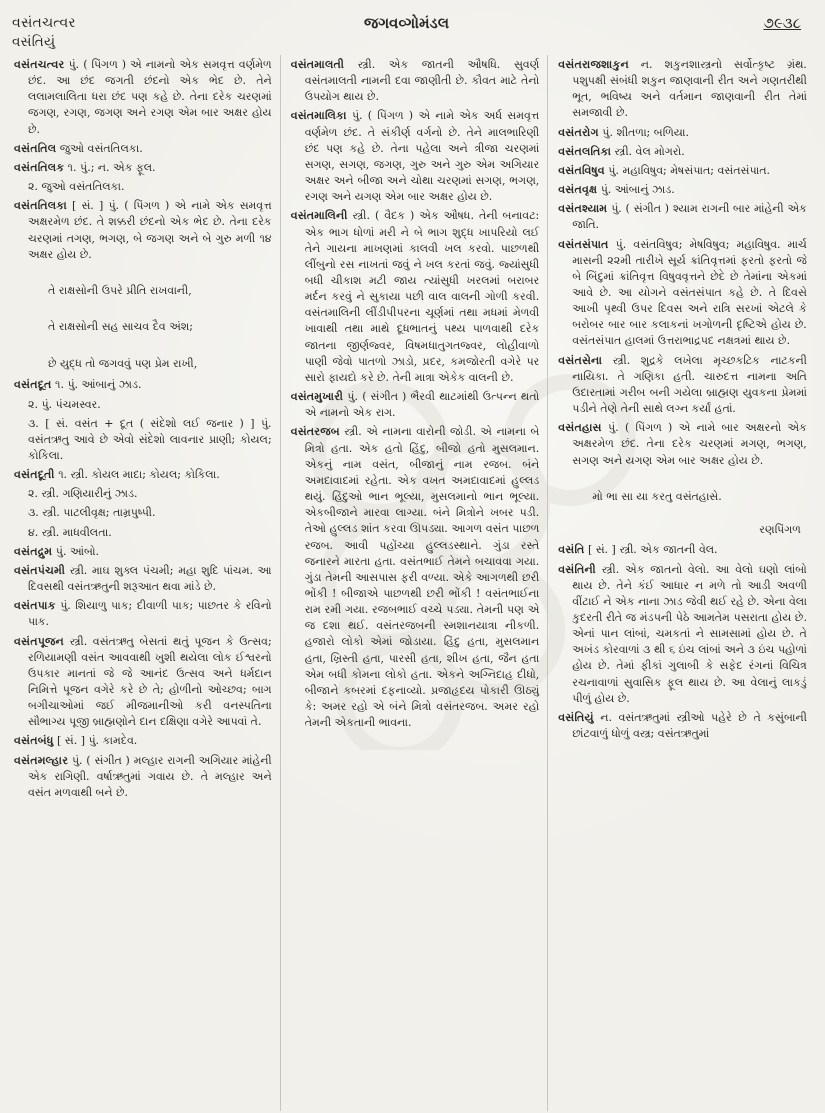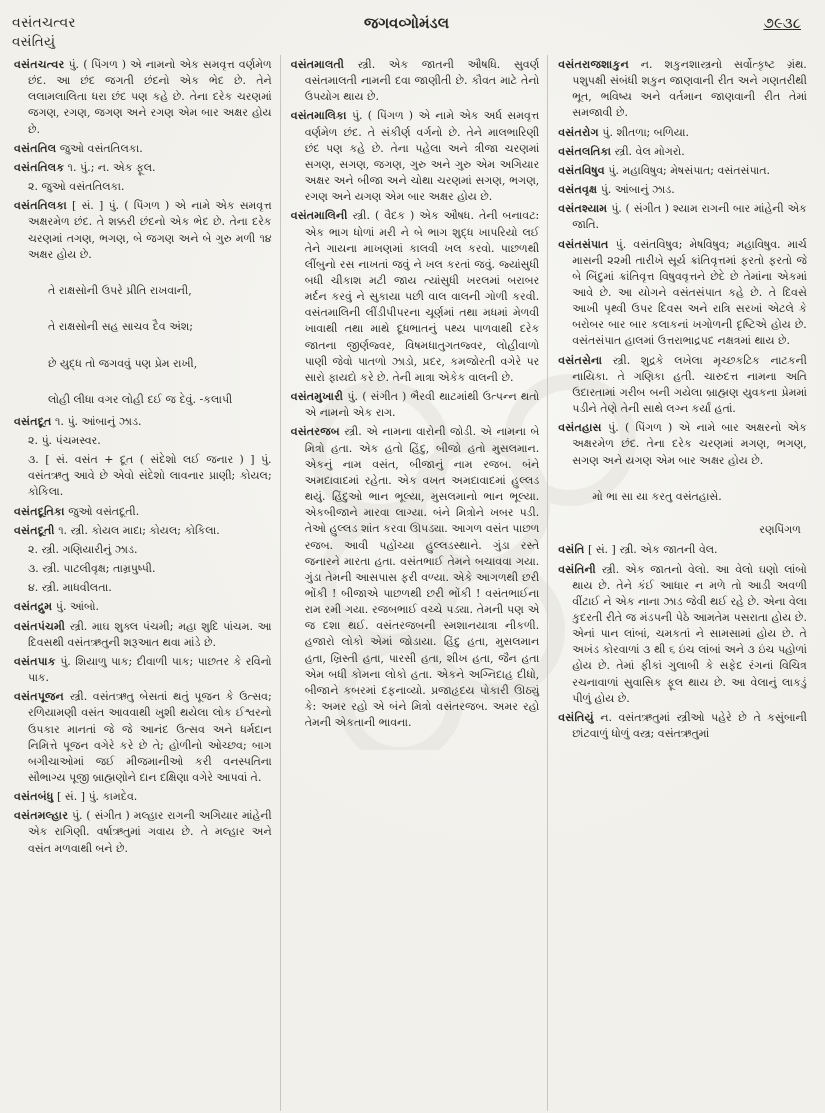--- a/index.html
+++ b/index.html
@@ -97,26 +97,24 @@
     <section class="col">
         <p class="entry"><b class="term">વસંતચત્વર</b> પું. ( પિંગળ ) એ નામનો એક સમવૃત્ત વર્ણમેળ છંદ. આ છંદ જગતી છંદનો એક ભેદ છે. તેને લલામલાલિતા ધરા છંદ પણ કહે છે. તેના દરેક ચરણમાં જગણ, રગણ, જગણ અને રગણ એમ બાર અક્ષર હોય છે.</p>
         <p class="entry"><b class="term">વસંતતિલ</b> જુઓ વસંતતિલકા.</p>
         <p class="entry"><b class="term">વસંતતિલક</b> ૧. પું.; ન. એક ફૂલ.</p>
         <p class="sub">૨. જુઓ વસંતતિલકા.</p>
         <p class="entry"><b class="term">વસંતતિલકા</b> [ સં. ] પું. ( પિંગળ ) એ નામે એક સમવૃત્ત અક્ષરમેળ છંદ. તે શક્કરી છંદનો એક ભેદ છે. તેના દરેક ચરણમાં તગણ, ભગણ, બે જગણ અને બે ગુરુ મળી ૧૪ અક્ષર હોય છે.</p>
         <div class="verse">
           <div class="verse-line">તે રાક્ષસોની ઉપરે પ્રીતિ રાખવાની,</div>
           <div class="verse-line">તે રાક્ષસોની સહ સાચવ દૈવ અંશ;</div>
           <div class="verse-line">છે યુદ્ધ તો જગવવું પણ પ્રેમ રાખી,</div>
-          <div class="verse-line">લોહી લીધા વગર લોહી દઈ જ દેવું. -કલાપી</div>
         </div>
         <p class="entry"><b class="term">વસંતદૂત</b> ૧. પું. આંબાનું ઝાડ.</p>
         <p class="sub">૨. પું. પંચમસ્વર.</p>
         <p class="sub">૩. [ સં. વસંત + દૂત ( સંદેશો લઈ જનાર ) ] પું. વસંતઋતુ આવે છે એવો સંદેશો લાવનાર પ્રાણી; કોયલ; કોકિલા.</p>
-        <p class="entry"><b class="term">વસંતદૂતિકા</b> જુઓ વસંતદૂતી.</p>
         <p class="entry"><b class="term">વસંતદૂતી</b> ૧. સ્ત્રી. કોયલ માદા; કોયલ; કોકિલા.</p>
         <p class="sub">૨. સ્ત્રી. ગણિયારીનું ઝાડ.</p>
         <p class="sub">૩. સ્ત્રી. પાટલીવૃક્ષ; તામ્રપુષ્પી.</p>
         <p class="sub">૪. સ્ત્રી. માધવીલતા.</p>
         <p class="entry"><b class="term">વસંતદ્રુમ</b> પું. આંબો.</p>
         <p class="entry"><b class="term">વસંતપંચમી</b> સ્ત્રી. માઘ શુક્લ પંચમી; મહા શુદિ પાંચમ. આ દિવસથી વસંતઋતુની શરૂઆત થવા માંડે છે.</p>
         <p class="entry"><b class="term">વસંતપાક</b> પું. શિયાળુ પાક; દીવાળી પાક; પાછતર કે રવિનો પાક.</p>
         <p class="entry"><b class="term">વસંતપૂજન</b> સ્ત્રી. વસંતઋતુ બેસતાં થતું પૂજન કે ઉત્સવ; રળિયામણી વસંત આવવાથી ખુશી થયેલા લોક ઈશ્વરનો ઉપકાર માનતાં જે જે આનંદ ઉત્સવ અને ધર્મદાન નિમિત્તે પૂજન વગેરે કરે છે તે; હોળીનો ઓચ્છવ; બાગ બગીચાઓમાં જઈ મીજમાનીઓ કરી વનસ્પતિના સૌભાગ્ય પૂજી બ્રાહ્મણોને દાન દક્ષિણા વગેરે આપવાં તે.</p>
         <p class="entry"><b class="term">વસંતબંધુ</b> [ સં. ] પું. કામદેવ.</p>
         <p class="entry"><b class="term">વસંતમલ્હાર</b> પું. ( સંગીત ) મલ્હાર રાગની અગિયાર માંહેની એક રાગિણી. વર્ષાઋતુમાં ગવાય છે. તે મલ્હાર અને વસંત મળવાથી બને છે.</p>

